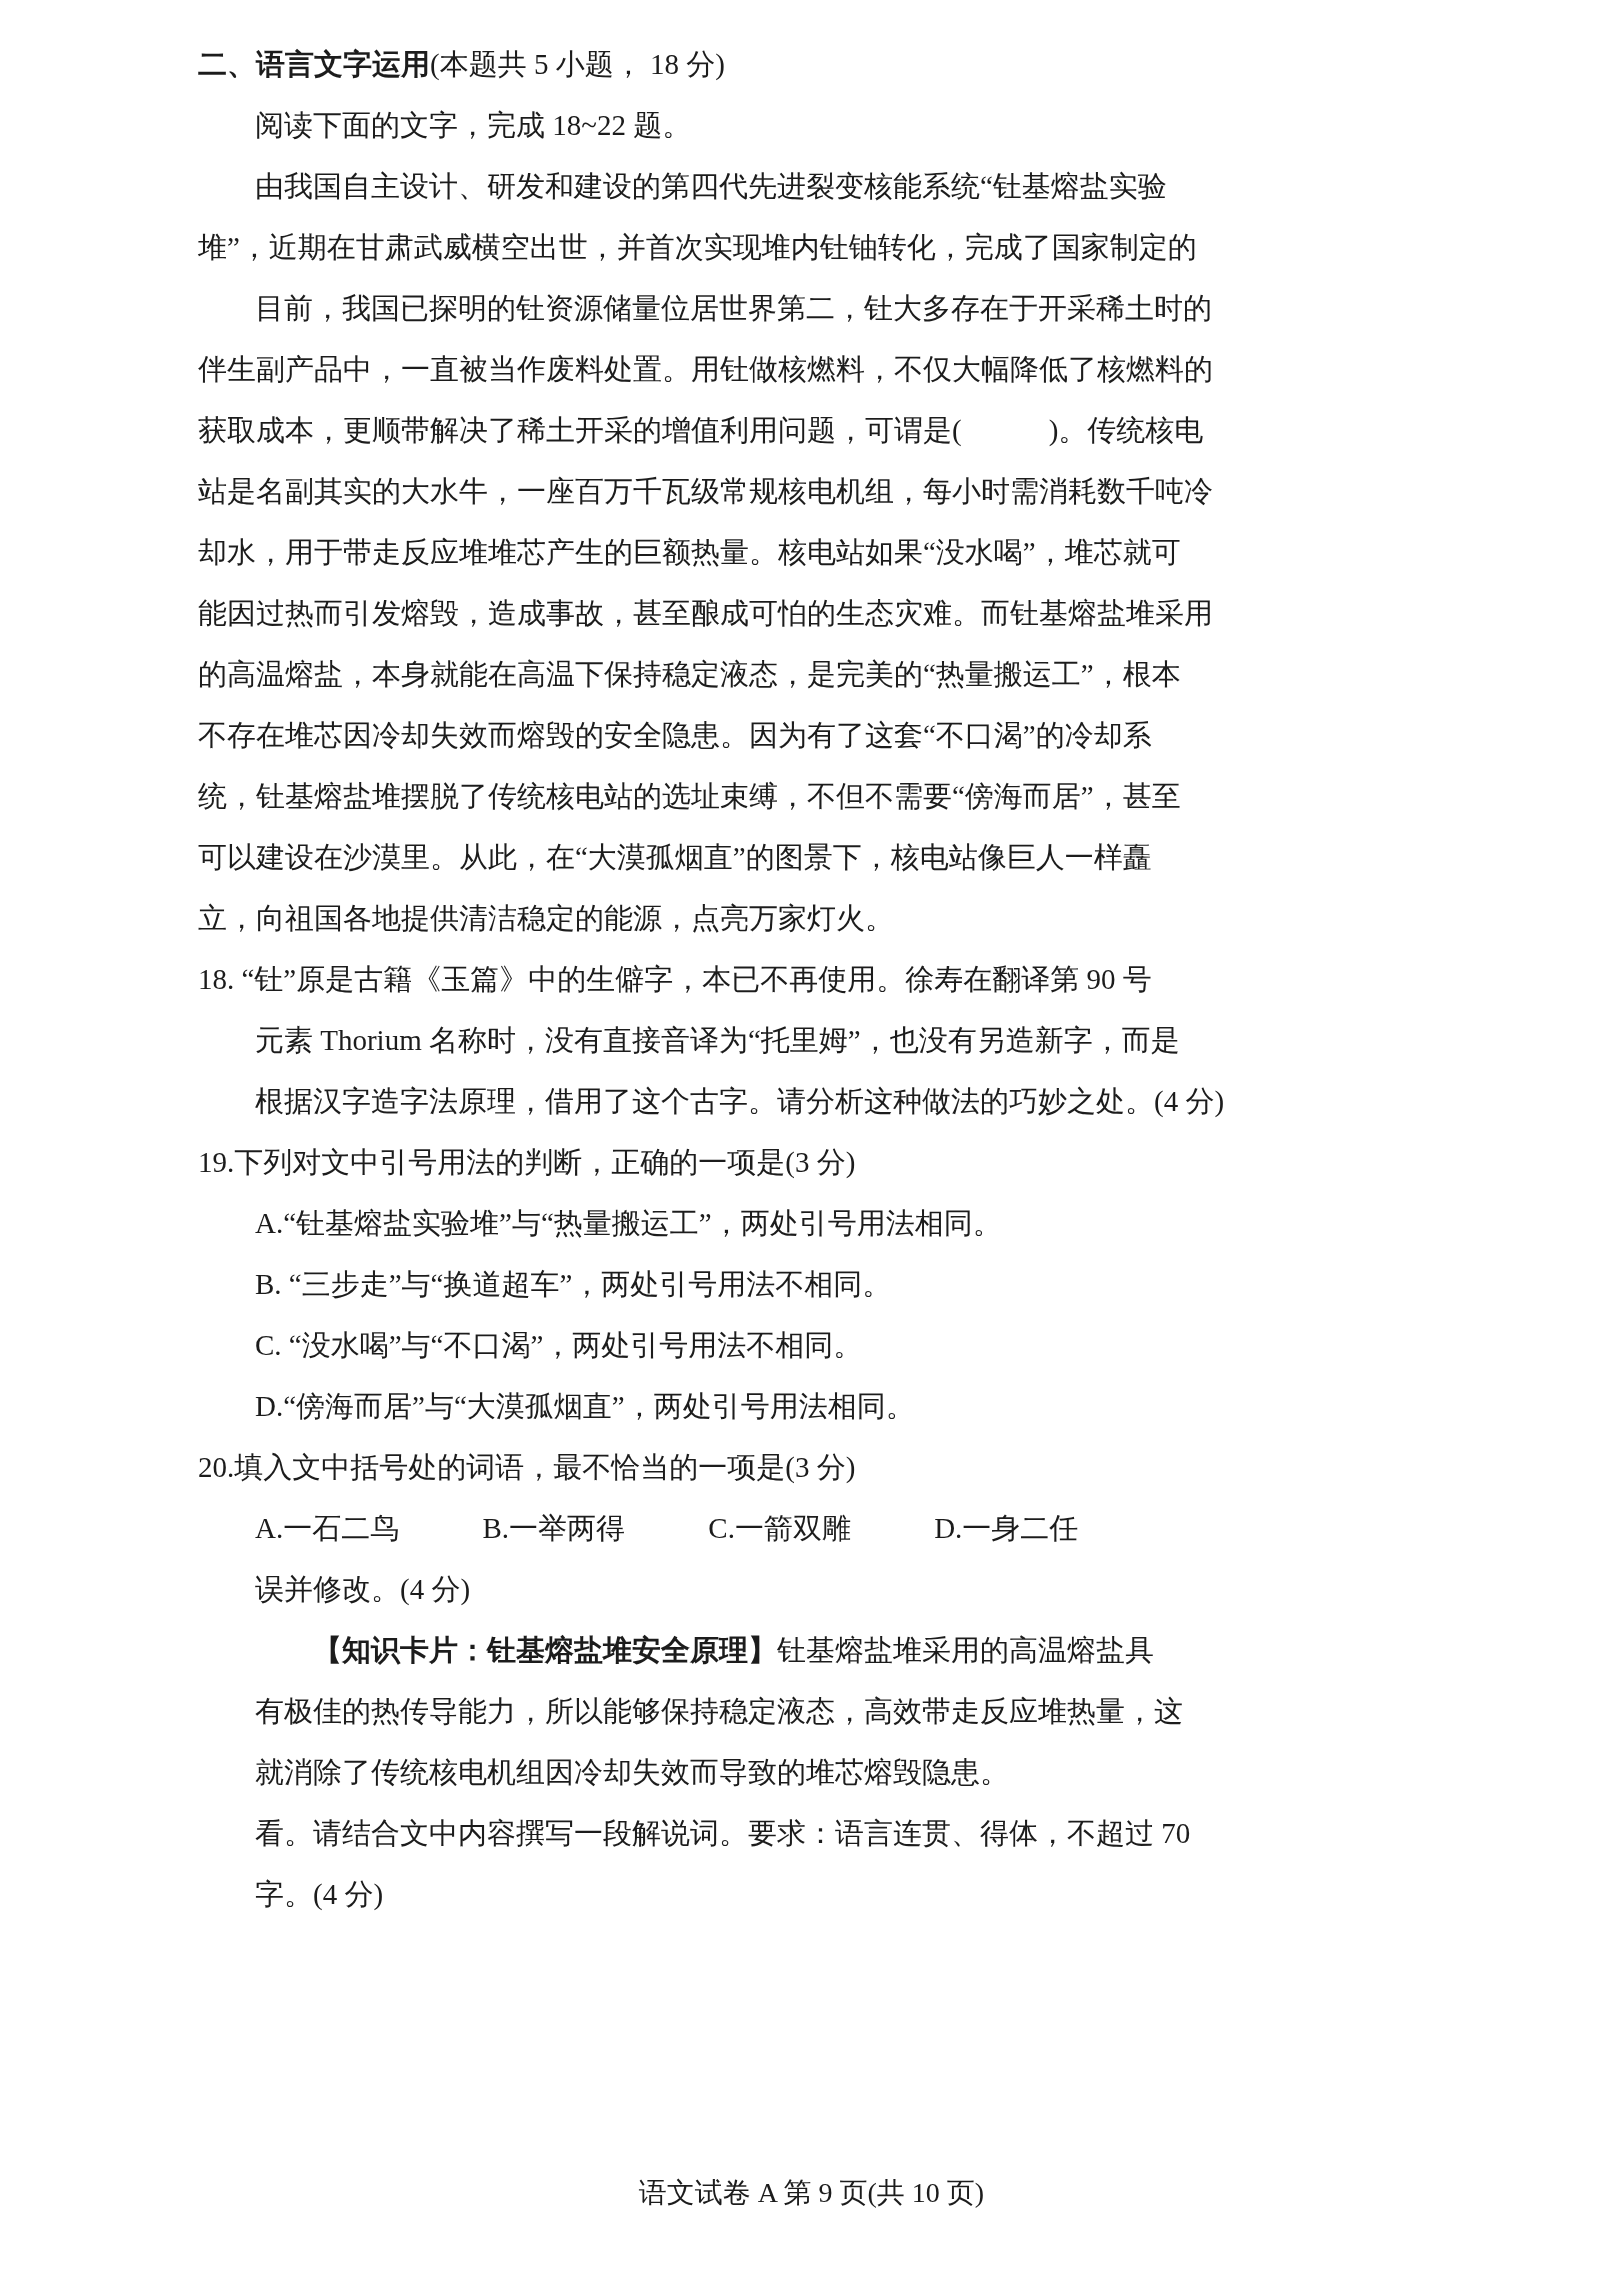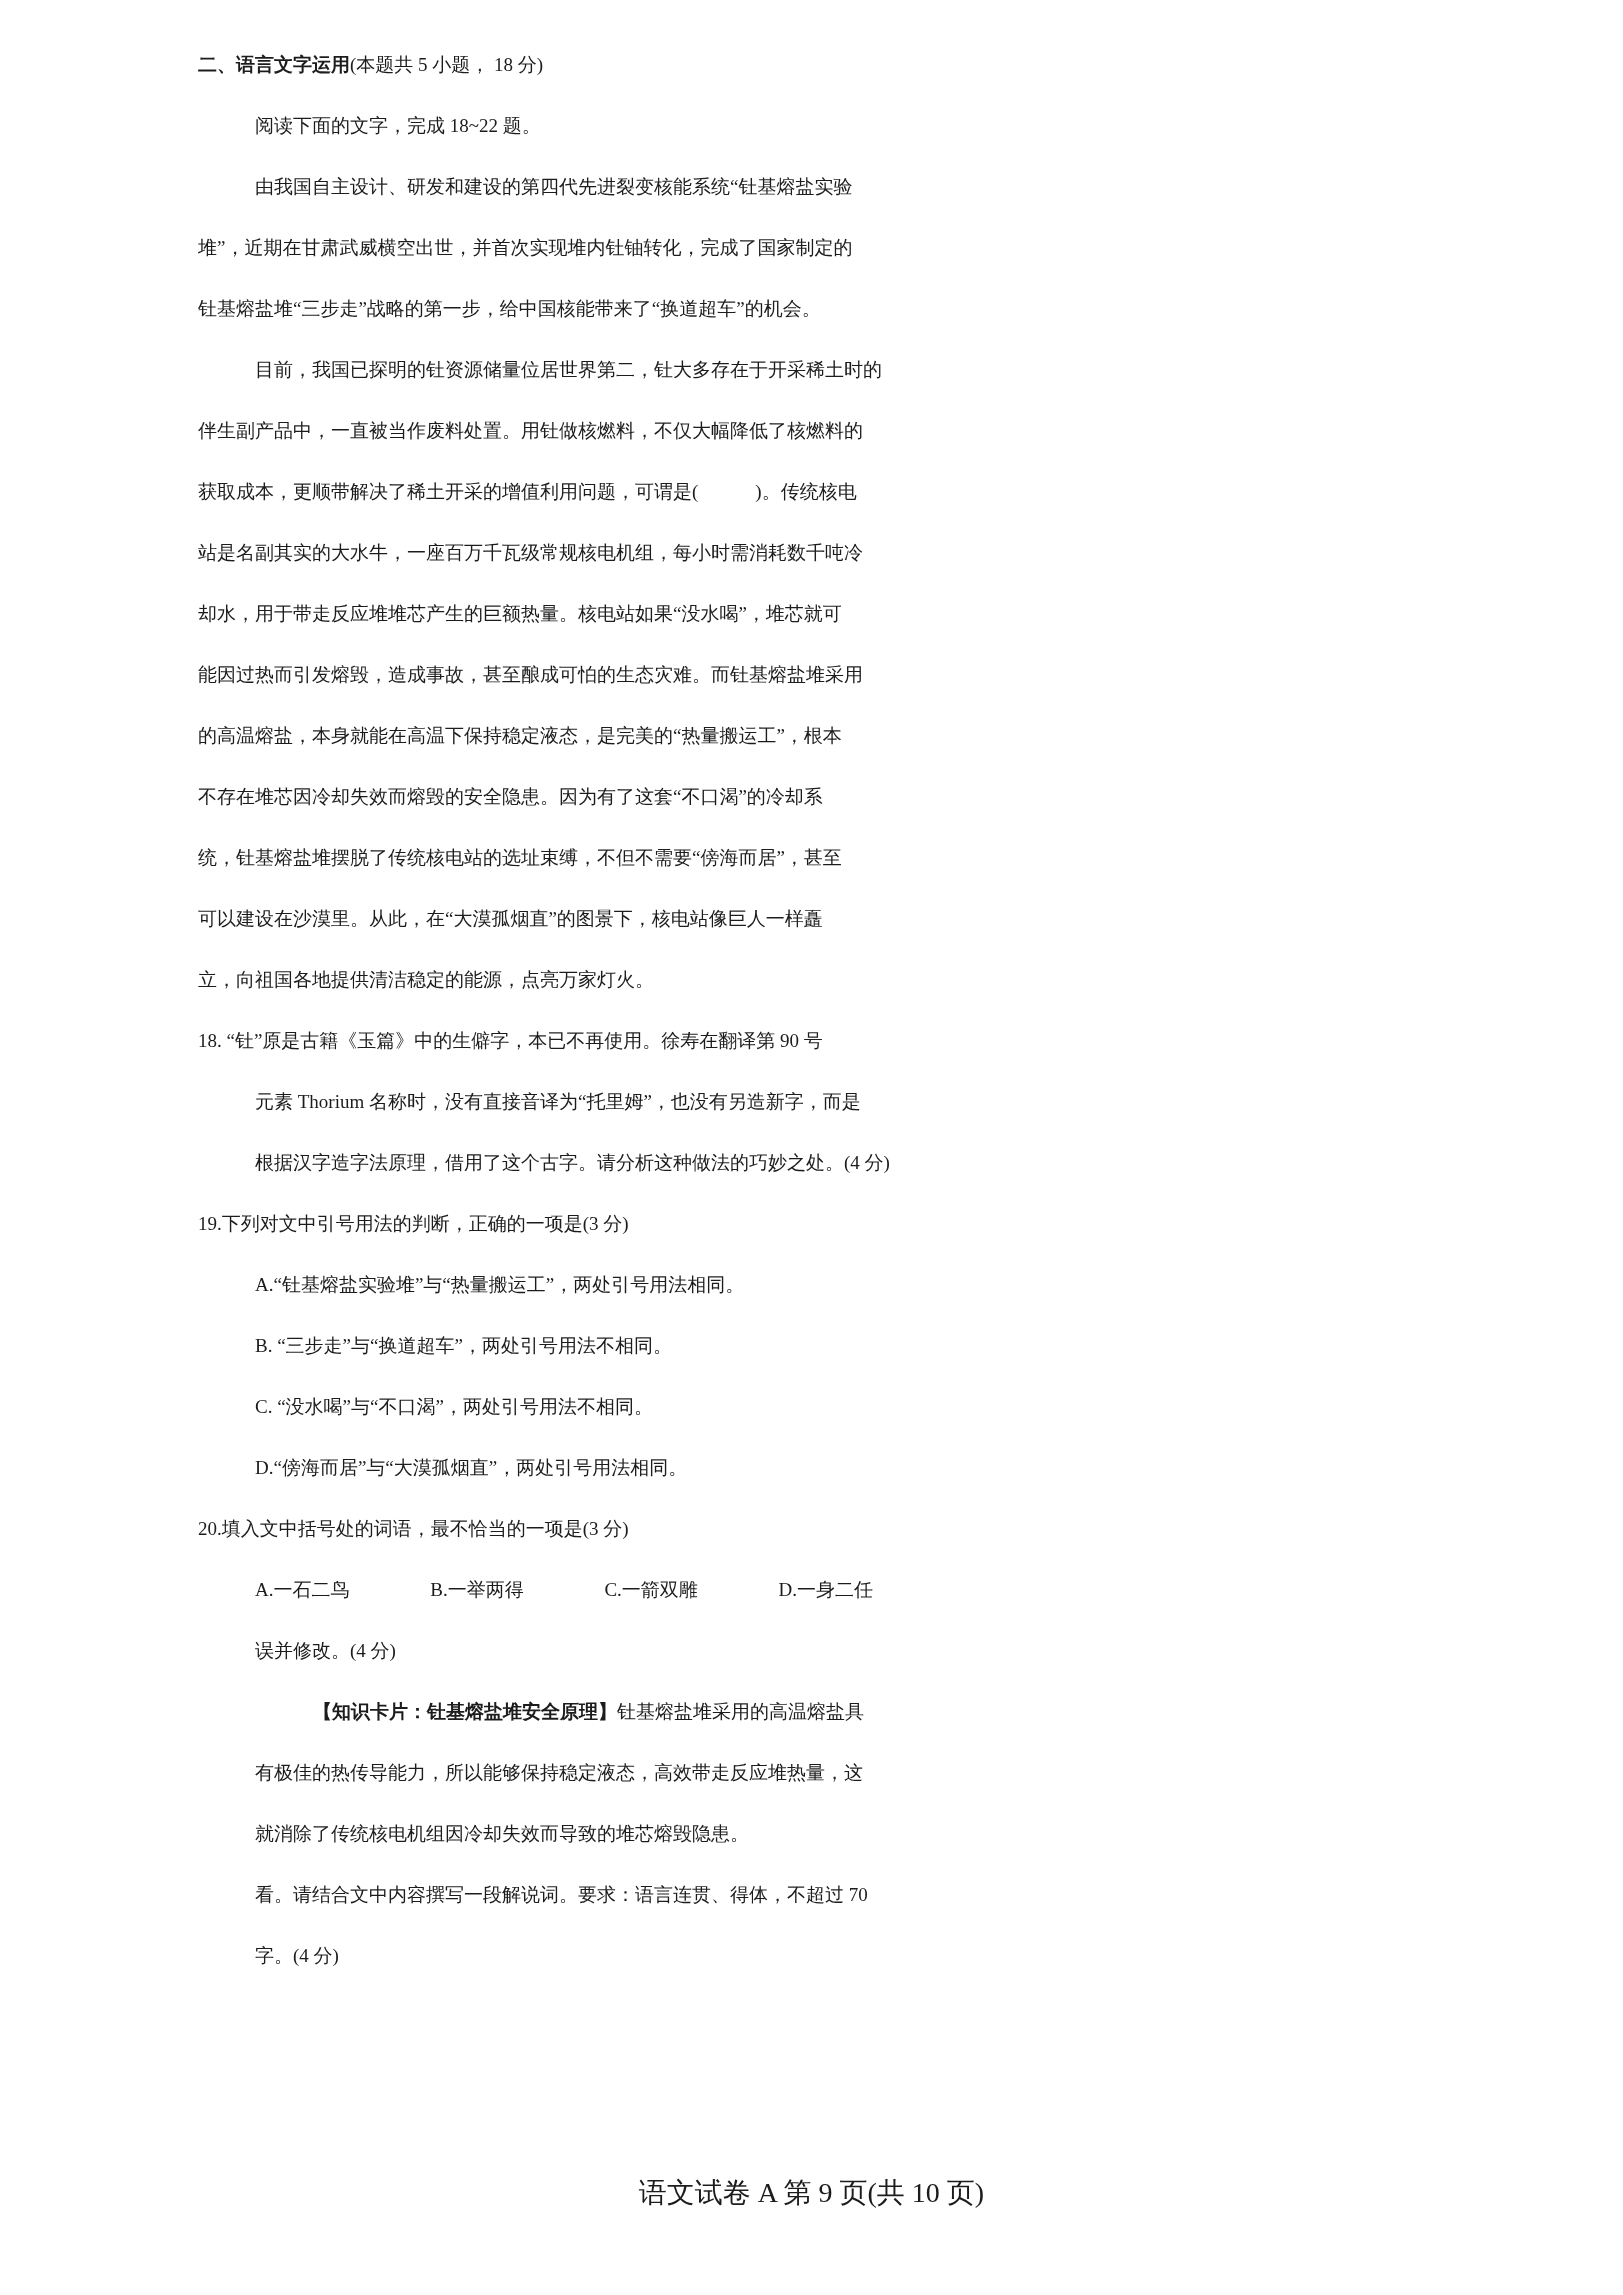--- a/index.html
+++ b/index.html
@@ -10,21 +10,21 @@
     font-family:"Liberation Serif","DejaVu Serif",serif;
     color:#1c1c1c;
     overflow:hidden;
   }
   .content{
     position:absolute;
     left:198px;top:34px;
     width:1247px;
   }
   .line{
-    font-size:19px;
+    font-size:29px;
     line-height:61px;
     height:61px;
     white-space:nowrap;
     letter-spacing:0px;
   }
   .ind-1{padding-left:57px;}
   .ind-2{padding-left:115px;}
   .bold{font-weight:bold;}
   .opt{display:inline-block;margin-right:76px;}
   .opt:last-child{margin-right:17px;}
@@ -43,21 +43,20 @@
   <div class="content">
 
     <div class="line">
       <span class="bold">二、语言文字运用</span><span>(本题共 5 小题， 18 分)</span>
     </div>
 
     <div class="line ind-1">阅读下面的文字，完成 18~22 题。</div>
 
     <div class="line ind-1">由我国自主设计、研发和建设的第四代先进裂变核能系统“钍基熔盐实验</div>
     <div class="line">堆”，近期在甘肃武威横空出世，并首次实现堆内钍铀转化，完成了国家制定的</div>
-    <div class="line">钍基熔盐堆“三步走”战略的第一步，给中国核能带来了“换道超车”的机会。</div>
 
     <div class="line ind-1">目前，我国已探明的钍资源储量位居世界第二，钍大多存在于开采稀土时的</div>
     <div class="line">伴生副产品中，一直被当作废料处置。用钍做核燃料，不仅大幅降低了核燃料的</div>
     <div class="line">获取成本，更顺带解决了稀土开采的增值利用问题，可谓是(　　　)。传统核电</div>
     <div class="line">站是名副其实的大水牛，一座百万千瓦级常规核电机组，每小时需消耗数千吨冷</div>
     <div class="line">却水，用于带走反应堆堆芯产生的巨额热量。核电站如果“没水喝”，堆芯就可</div>
     <div class="line">能因过热而引发熔毁，造成事故，甚至酿成可怕的生态灾难。而钍基熔盐堆采用</div>
     <div class="line">的高温熔盐，本身就能在高温下保持稳定液态，是完美的“热量搬运工”，根本</div>
     <div class="line">不存在堆芯因冷却失效而熔毁的安全隐患。因为有了这套“不口渴”的冷却系</div>
     <div class="line">统，钍基熔盐堆摆脱了传统核电站的选址束缚，不但不需要“傍海而居”，甚至</div>

